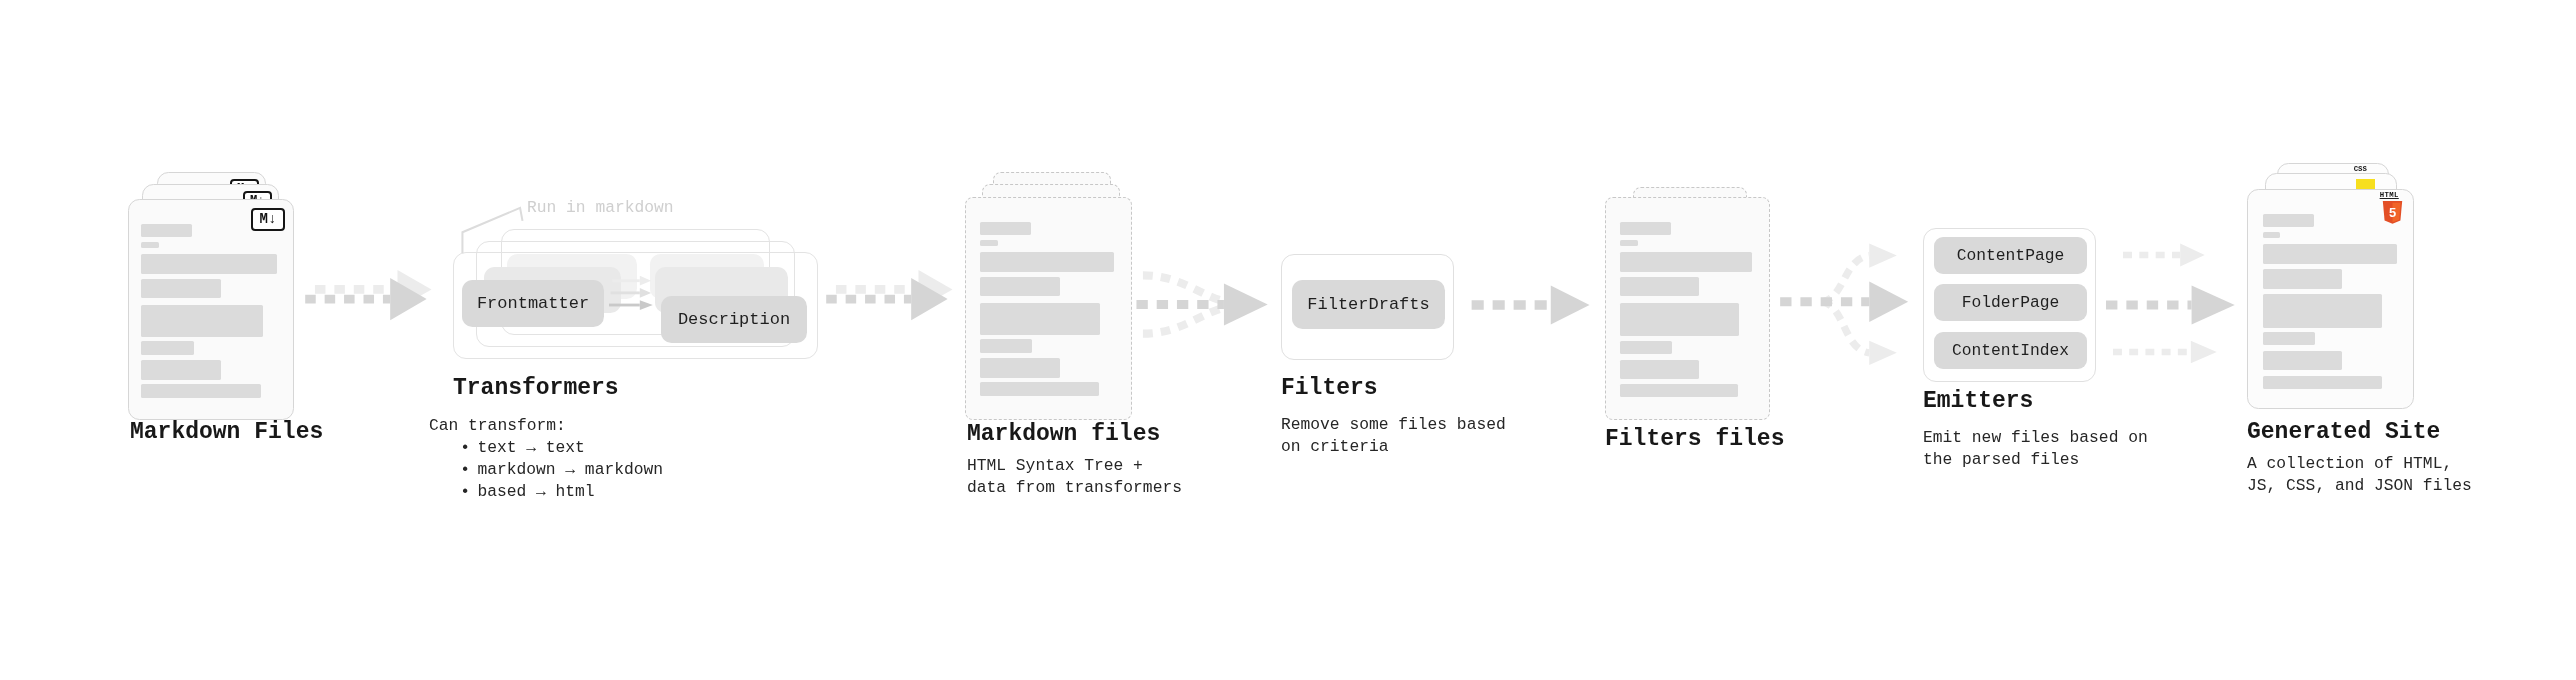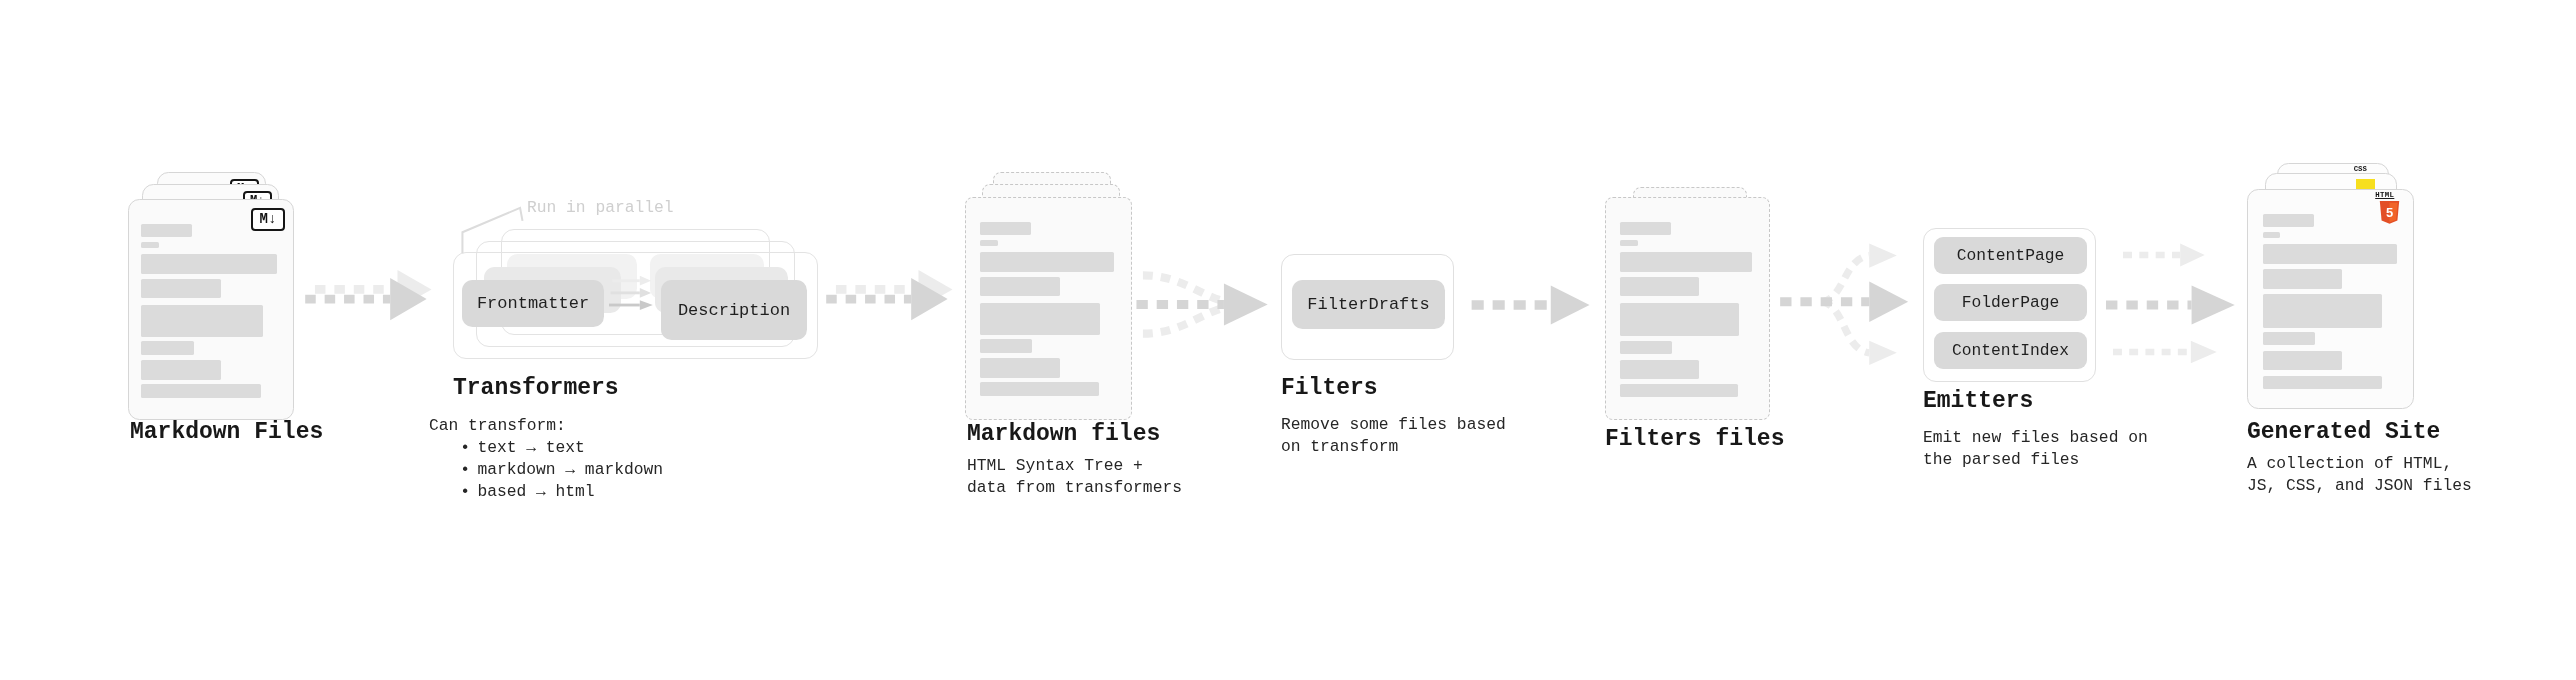--- a/index.html
+++ b/index.html
@@ -30,21 +30,21 @@
     background:#ffffff; font-weight:700; font-size:12.2px; line-height:1; padding:2.4px 4.9px; color:#111;
   }
   .md-badge.front { right:8.1px; top:8.1px; font-size:14px; padding:2.4px 6.5px; }
   .bullet-line { display:flex; }
   .bmark { width:24.4px; text-align:center; flex:none; }
   svg { position:absolute; overflow:visible; }
   .badge-css { position:absolute; right:16.3px; top:2.4px; width:23px; text-align:center; }
   .badge-css .txt { font-size:7.3px; font-weight:700; color:#111; line-height:1; }
   .badge-css .bluebar { height:3.3px; background:#2962ff; margin-top:0.8px; border-radius:0.8px; }
   .badge-js { position:absolute; right:21px; top:4.9px; width:18.7px; height:10.6px; background:#f7df1e; }
-  .badge-html5 { position:absolute; right:9.8px; top:2.4px; width:28px; text-align:left;text-decoration:underline; }
+  .badge-html5 { position:absolute; right:9.8px; top:2.4px; width:28px; text-align:center;text-decoration:underline; }
   .badge-html5 .txt { font-size:7.3px; font-weight:700; color:#111; line-height:1; letter-spacing:0.4px; }
 </style>
 </head>
 <body>
 
 <div class="abs" style="left:0;top:0;width:2576px;height:681px">
 
   <div>
     <div class="card" style="left:157px;top:172px;width:109px;height:62px">
       <div class="md-badge">M↓</div>
@@ -74,29 +74,29 @@
   </svg>
 
   <div>
     <div class="obox" style="left:501px;top:229px;width:269px;height:106px"></div>
     <div class="obox" style="left:476px;top:241px;width:319px;height:106px"></div>
     <div class="obox" style="left:453px;top:252px;width:365px;height:107px"></div>
 
     <svg style="left:460px;top:203px" width="69" height="52" viewBox="0 0 85 64">
       <path d="M3,62 L3,36 L74,6 L77,22" fill="none" stroke="#dcdcdc" stroke-width="2.5"></path>
     </svg>
-    <div class="note" style="left:527px;top:198px">Run in parallel</div>
+    <div class="note" style="left:527px;top:198px">Run in markdown</div>
 
     <div class="ghost" style="left:507px;top:254px;width:130px;height:45px;background:#f2f2f2"></div>
     <div class="ghost" style="left:650px;top:254px;width:114px;height:45px;background:#f2f2f2"></div>
     <div class="ghost" style="left:484px;top:267px;width:137px;height:46px;background:#e9e9e9"></div>
     <div class="ghost" style="left:655px;top:267px;width:133px;height:46px;background:#e9e9e9"></div>
 
     <div class="pill" style="left:462px;top:280px;width:142px;height:47px">Frontmatter</div>
-    <div class="pill" style="left:661px;top:280px;width:146px;height:60px">Description</div>
+    <div class="pill" style="left:661px;top:296px;width:146px;height:47px">Description</div>
 
     <svg style="left:609px;top:274px" width="47" height="41" viewBox="0 0 58 50">
       <line x1="4" y1="8" x2="38" y2="8" stroke="#ececec" stroke-width="3.5"></line>
       <polygon points="38,2 52,8 38,14" fill="#ececec"></polygon>
       <line x1="2" y1="23" x2="38" y2="23" stroke="#e0e0e0" stroke-width="3.5"></line>
       <polygon points="38,17 52,23 38,29" fill="#e0e0e0"></polygon>
       <line x1="0" y1="38" x2="38" y2="38" stroke="#c9c9c9" stroke-width="3.5"></line>
       <polygon points="38,32 54,38 38,44" fill="#c9c9c9"></polygon>
     </svg>
 
@@ -149,21 +149,21 @@
     <line x1="0" y1="50" x2="108" y2="50" stroke="#d5d5d5" stroke-width="11" stroke-dasharray="14 11"></line>
     <polygon points="108,24 162,50 108,76" fill="#d5d5d5"></polygon>
   </svg>
 
   <div>
     <div class="wbox" style="left:1281px;top:254px;width:173px;height:106px"></div>
     <div class="pill" style="left:1292px;top:280px;width:153px;height:49px">FilterDrafts</div>
     <div class="title" style="left:1281px;top:375px">Filters</div>
     <div class="sub" style="left:1281px;top:414px">
       <div>Remove some files based</div>
-      <div>on transform</div>
+      <div>on criteria</div>
     </div>
   </div>
 
   <svg style="left:1471px;top:284px" width="124" height="42" viewBox="0 0 152 52">
     <line x1="0" y1="26" x2="98" y2="26" stroke="#d5d5d5" stroke-width="12" stroke-dasharray="15 11"></line>
     <polygon points="98,2 146,26 98,50" fill="#d5d5d5"></polygon>
   </svg>
 
   <div>
     <div class="card dashed" style="left:1633px;top:187px;width:114px;height:62px"></div>

